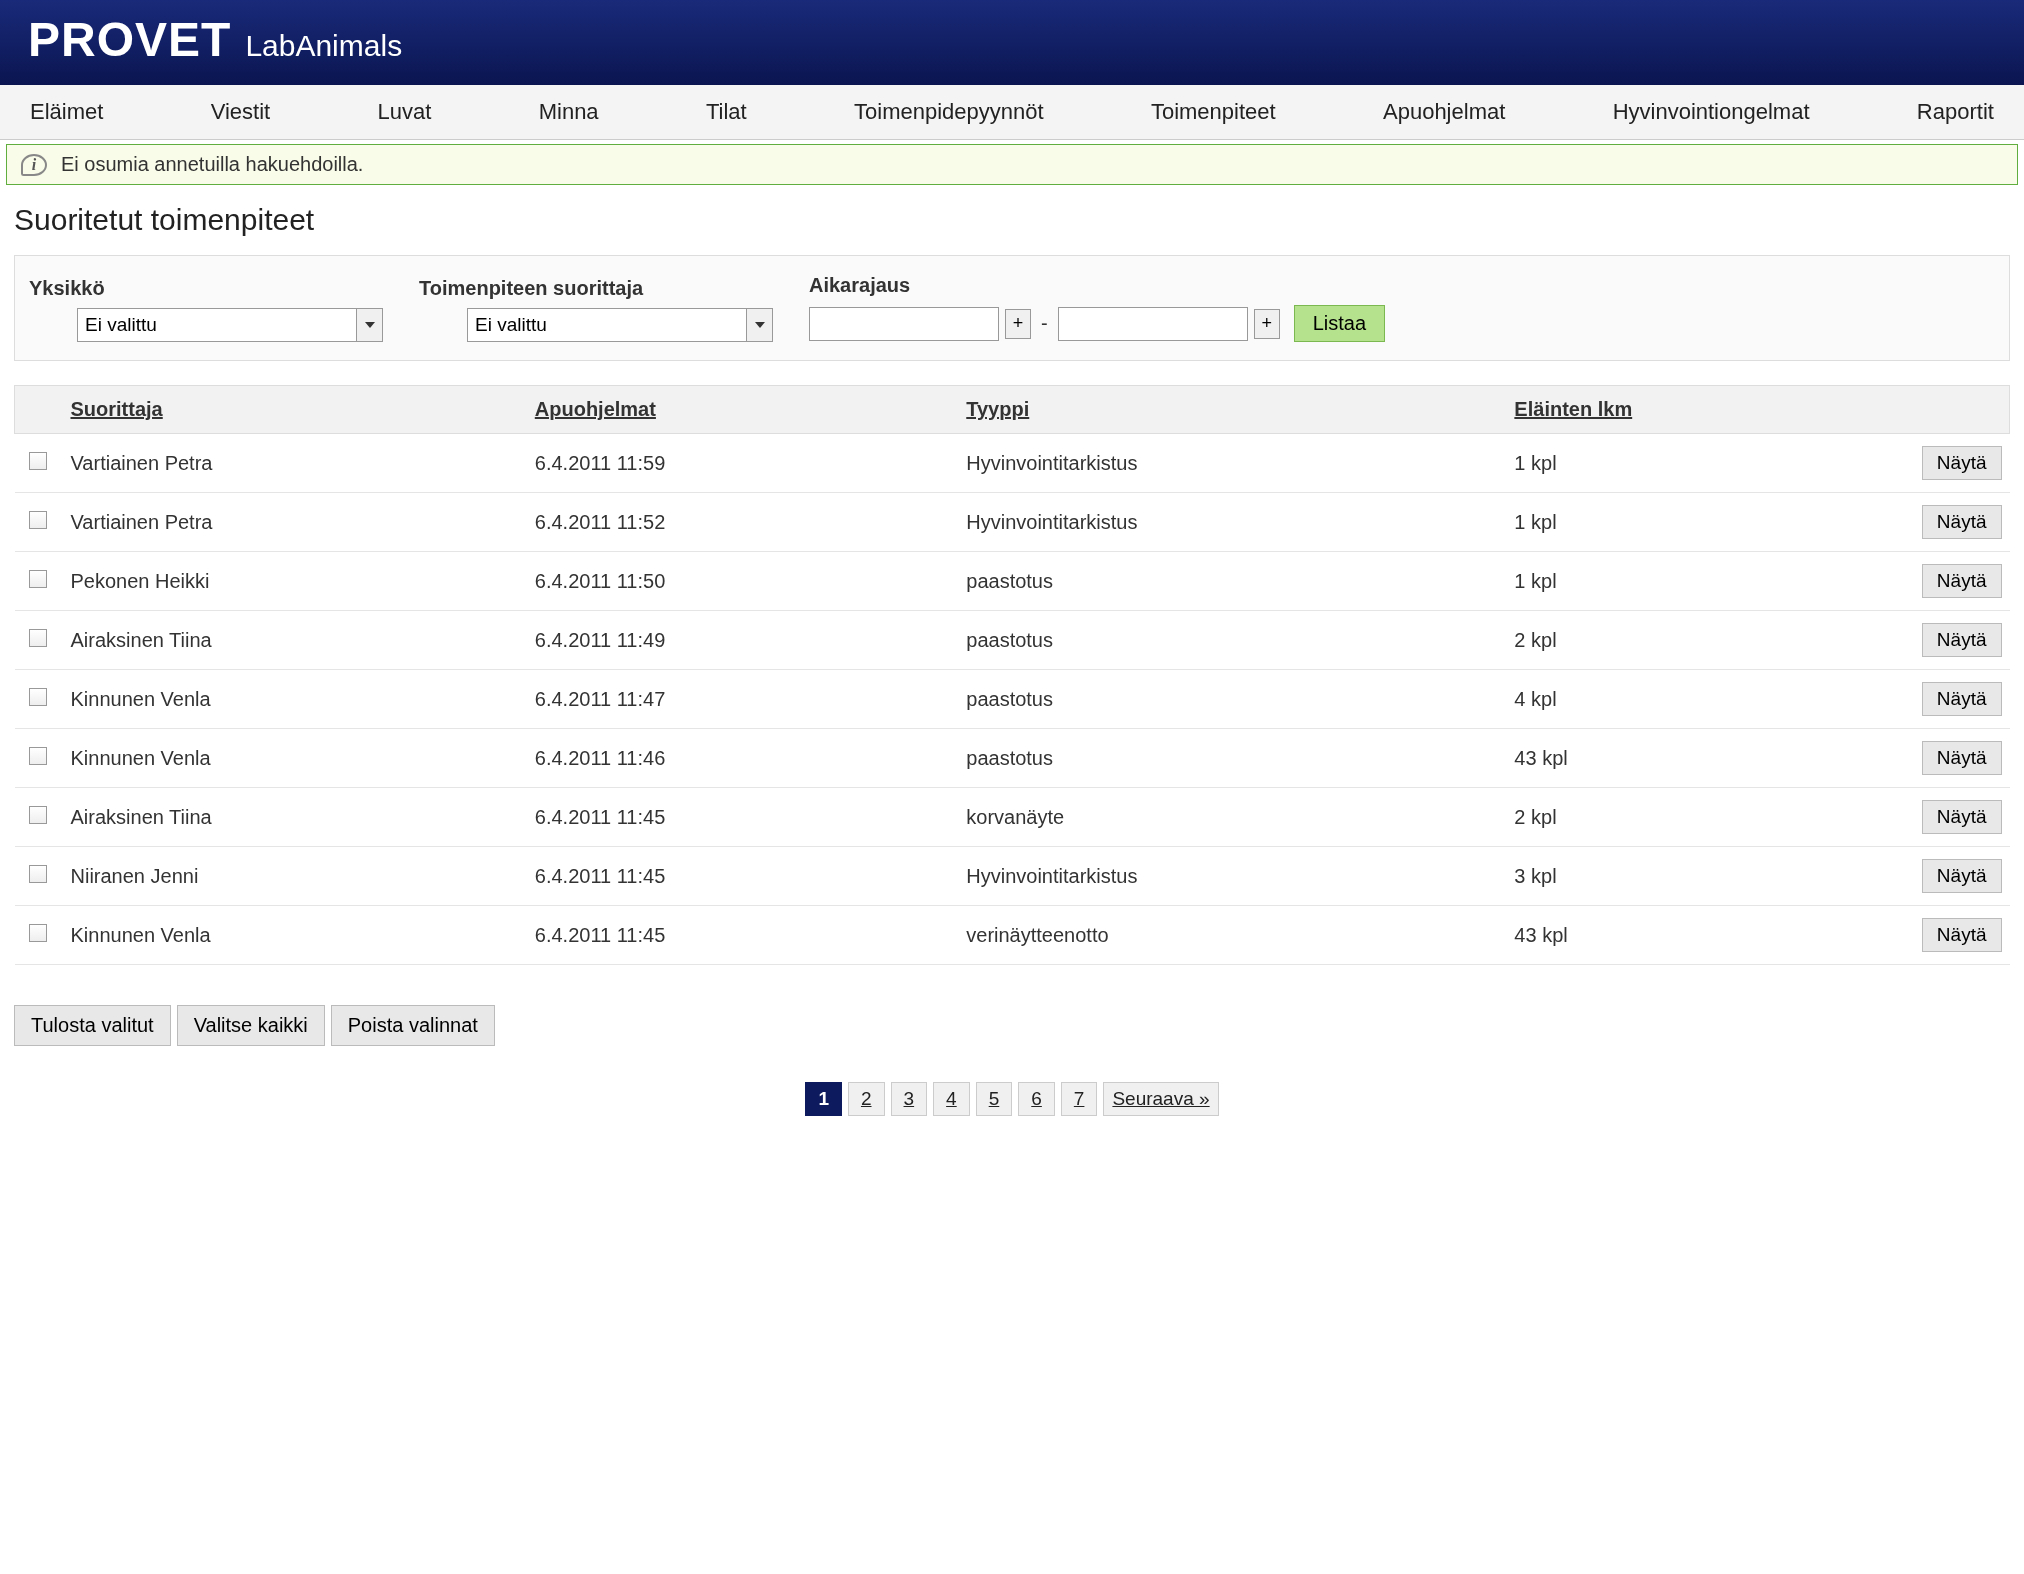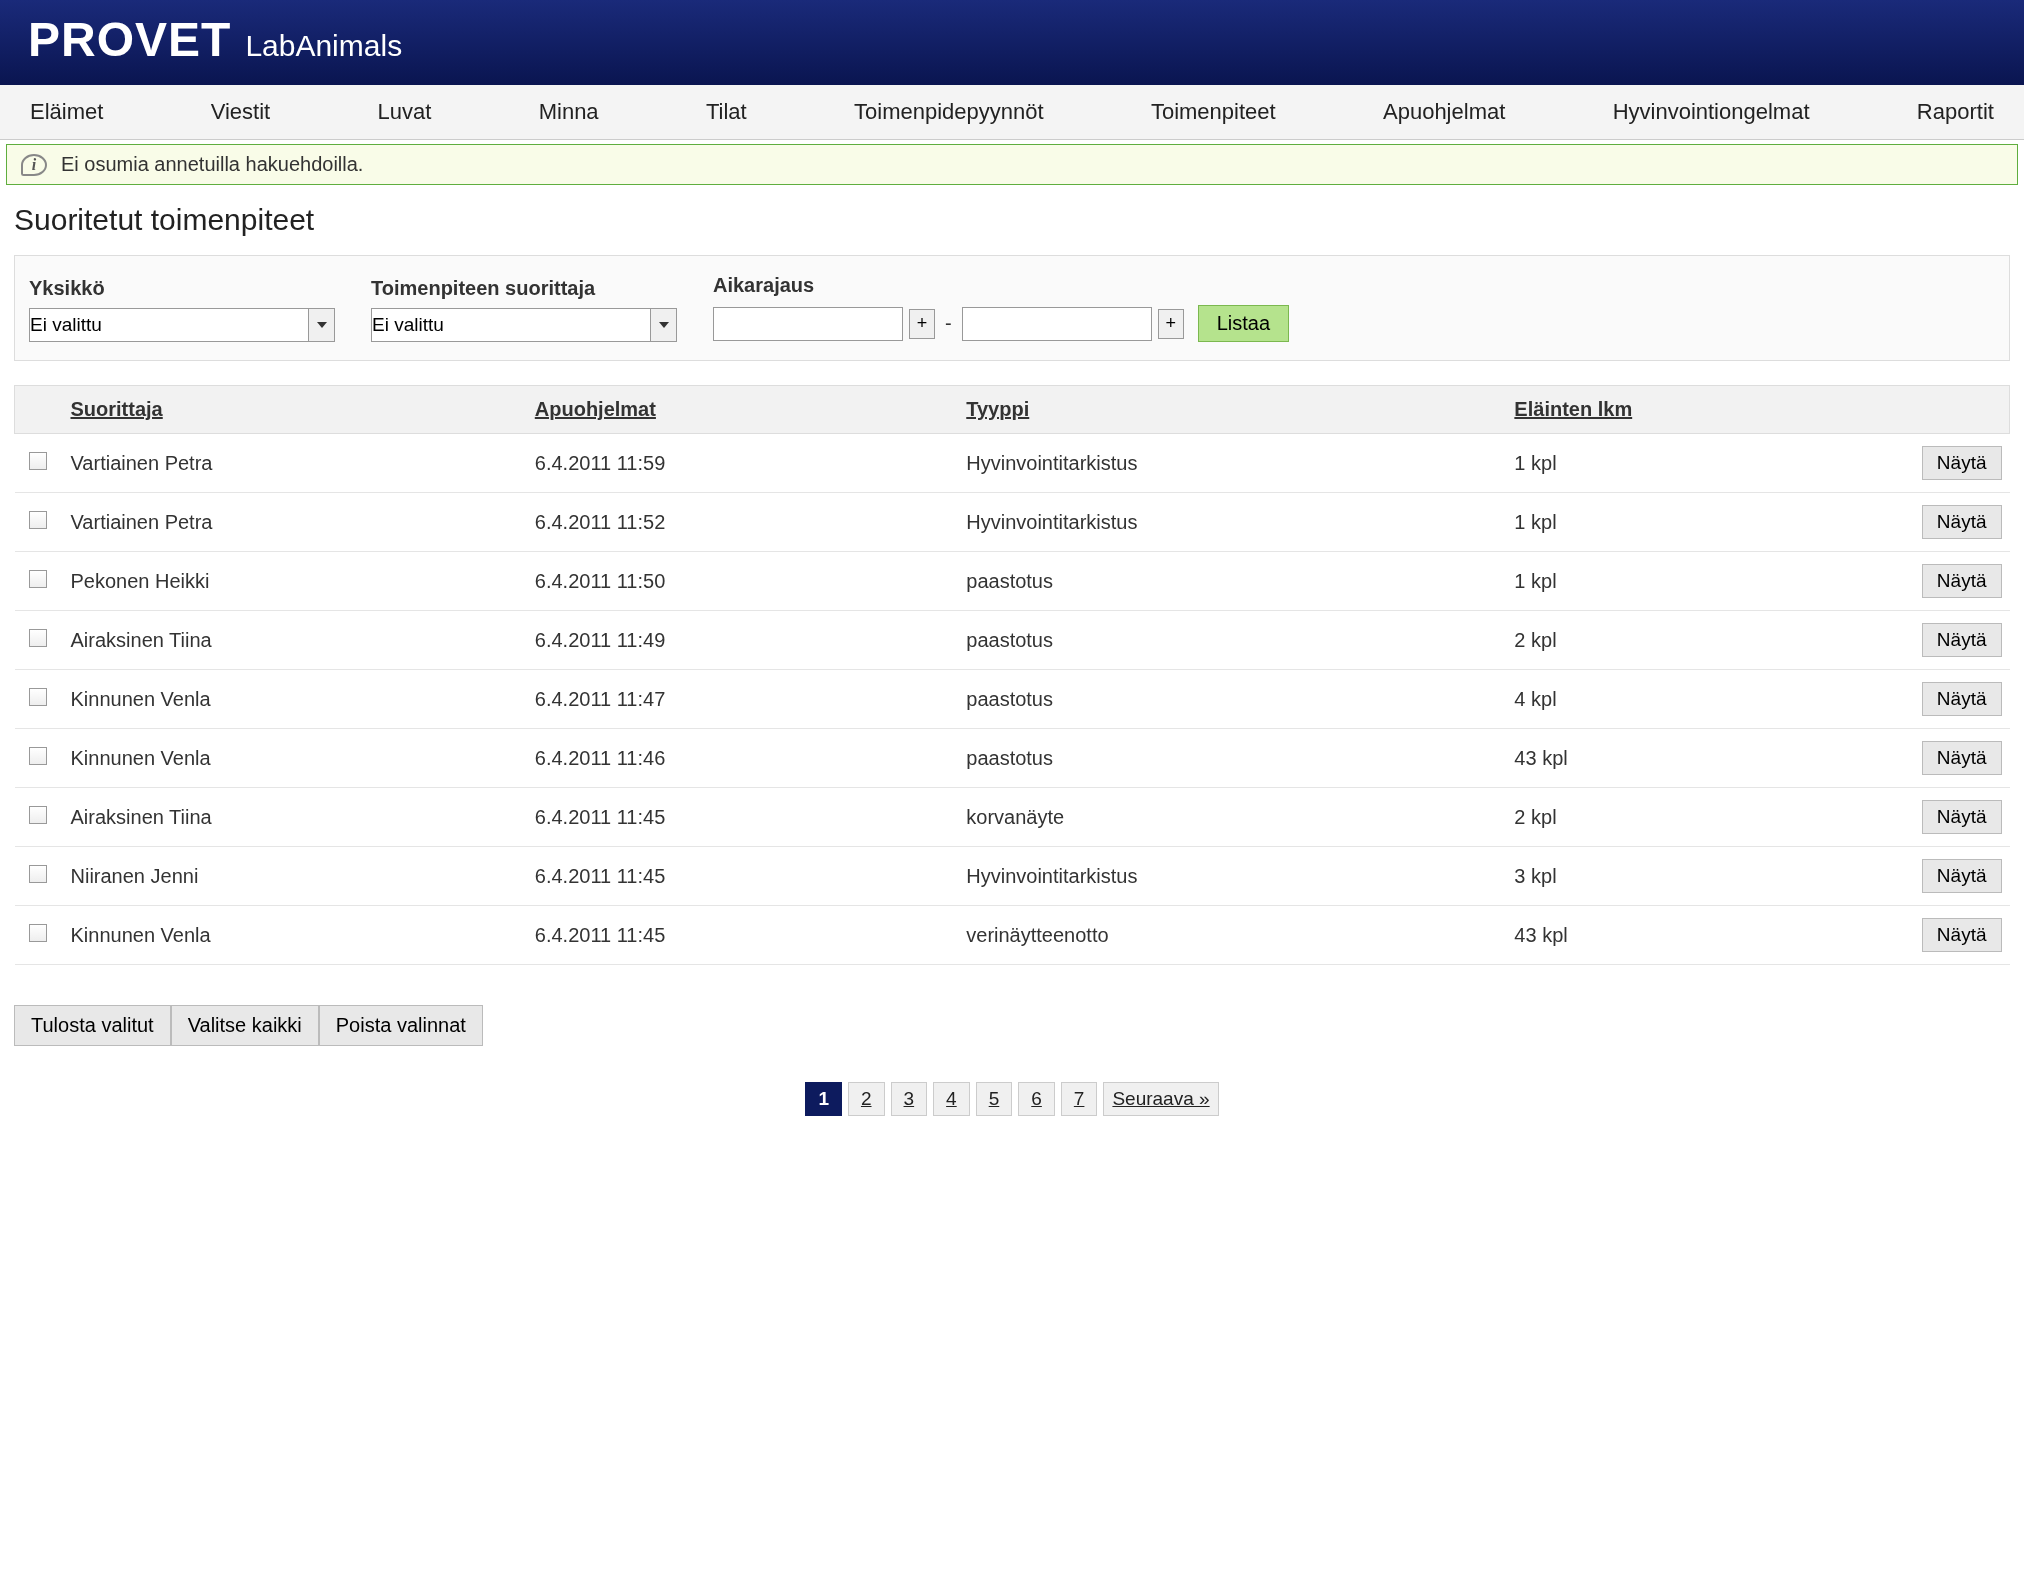--- a/index.html
+++ b/index.html
@@ -16,42 +16,42 @@
 .info-bar { background: #f9fce8; border: 1px solid #5fae3e; margin: 4px 6px 18px; padding: 8px 14px; display: flex; align-items: center; gap: 14px; }
 .info-icon { width: 26px; height: 22px; border: 2px solid #888; border-radius: 50% 50% 50% 10%; display: flex; align-items: center; justify-content: center; font-family: serif; font-style: italic; font-weight: bold; color: #555; font-size: 16px; line-height: 1; }
 .info-text { color: #333; }
 
 .page-title { font-size: 30px; font-weight: 400; padding: 0 14px 18px; color: #222; }
 
 .filter-panel { border: 1px solid #ddd; background: #fafafa; margin: 0 14px 24px; padding: 18px 14px; display: flex; gap: 36px; align-items: flex-end; flex-wrap: wrap; }
 .filter-group { display: flex; flex-direction: column; gap: 8px; }
 .filter-label { font-weight: bold; font-size: 20px; }
 .select-wrap { display: flex; align-items: center; }
-.select-input { border: 1px solid #999; background: #fff; padding: 4px 0; width: 280px; height: 34px; font-size: 19px; }
+.select-input { border: 1px solid #999; background: #fff; padding: 4px 7px; width: 280px; height: 34px; font-size: 19px; margin-left: 48px; }
 .select-btn { border: 1px solid #999; border-left: none; background: #f0f0f0; width: 26px; height: 34px; display: flex; align-items: center; justify-content: center; cursor: pointer; }
 .caret-down { width: 0; height: 0; border-left: 5px solid transparent; border-right: 5px solid transparent; border-top: 6px solid #333; }
 .date-range { display: flex; align-items: center; gap: 6px; }
 .date-input { border: 1px solid #999; background: #fff; height: 34px; width: 190px; padding: 4px 8px; font-size: 19px; }
 .plus-btn { border: 1px solid #999; background: #f0f0f0; width: 26px; height: 30px; cursor: pointer; font-size: 18px; display: flex; align-items: center; justify-content: center; }
 .range-sep { margin: 0 4px; }
 .list-btn { background: #b5e38d; border: 1px solid #7bb84f; padding: 6px 18px; font-size: 20px; cursor: pointer; margin-left: 8px; }
 
 .table-wrap { margin: 0 14px; }
 table { width: 100%; border-collapse: collapse; }
 thead tr { background: #f2f2f2; border: 1px solid #ddd; }
 th { text-align: left; padding: 12px 10px; font-size: 20px; text-decoration: underline; cursor: pointer; }
 th.no-underline { text-decoration: none; cursor: default; }
 tbody tr { border-bottom: 1px solid #e5e5e5; }
 td { padding: 12px 10px; font-size: 20px; }
 .checkbox-cell { width: 46px; text-align: center; }
 .chk { width: 18px; height: 18px; border: 1px solid #999; background: linear-gradient(to bottom, #fff, #eee); display: inline-block; cursor: pointer; }
 .action-cell { width: 110px; text-align: right; padding-right: 8px; }
 .action-btn { background: #e8e8e8; border: 1px solid #bbb; padding: 5px 14px; font-size: 19px; cursor: pointer; }
 
-.bottom-actions { margin: 40px 14px 20px; display: flex; }
+.bottom-actions { margin: 40px 14px 20px; display: flex; gap: 6px; }
 .bottom-btn { background: #e8e8e8; border: 1px solid #bbb; padding: 8px 16px; font-size: 20px; cursor: pointer; }
 
 .pagination { display: flex; gap: 6px; justify-content: center; padding: 16px 0 30px; align-items: center; }
 .page-link { border: 1px solid #ccc; background: #f0f0f0; padding: 5px 12px; font-size: 19px; text-decoration: underline; cursor: pointer; color: #222; }
 .page-link.active { background: #0d1b5e; color: #fff; border-color: #0d1b5e; text-decoration: none; font-weight: bold; }
 .page-next { border: 1px solid #ccc; background: #f0f0f0; padding: 5px 8px; font-size: 19px; text-decoration: underline; cursor: pointer; color: #222; }
 </style>
 </head>
 <body>
 

